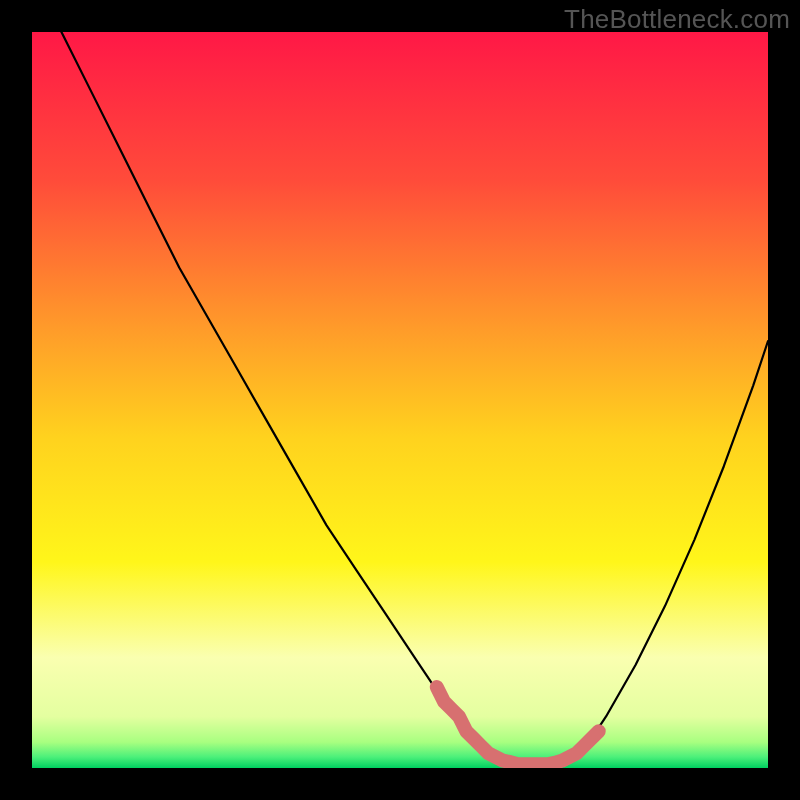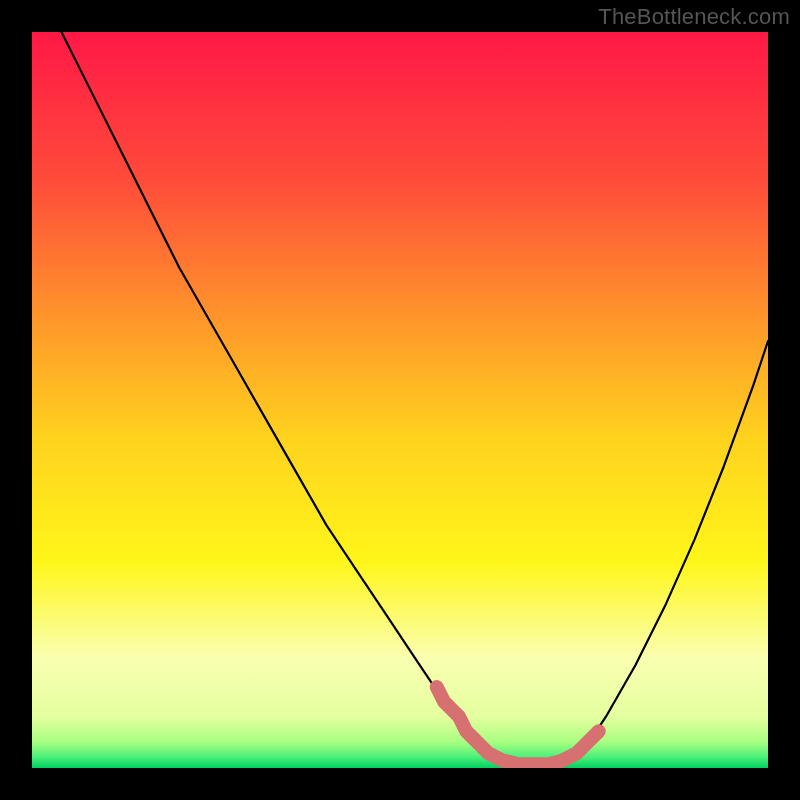--- a/index.html
+++ b/index.html
@@ -13,21 +13,21 @@
   .stage {
     position: relative;
     width: 800px;
     height: 800px;
   }
   .watermark {
     position: absolute;
     top: 4px;
     right: 10px;
     font-family: Arial, Helvetica, sans-serif;
-    font-size: 22px;
+    font-size: 26px;
     color: #555;
     letter-spacing: 0.2px;
   }
   svg.plot {
     position: absolute;
     left: 0;
     top: 0;
   }
 </style>
 </head>

